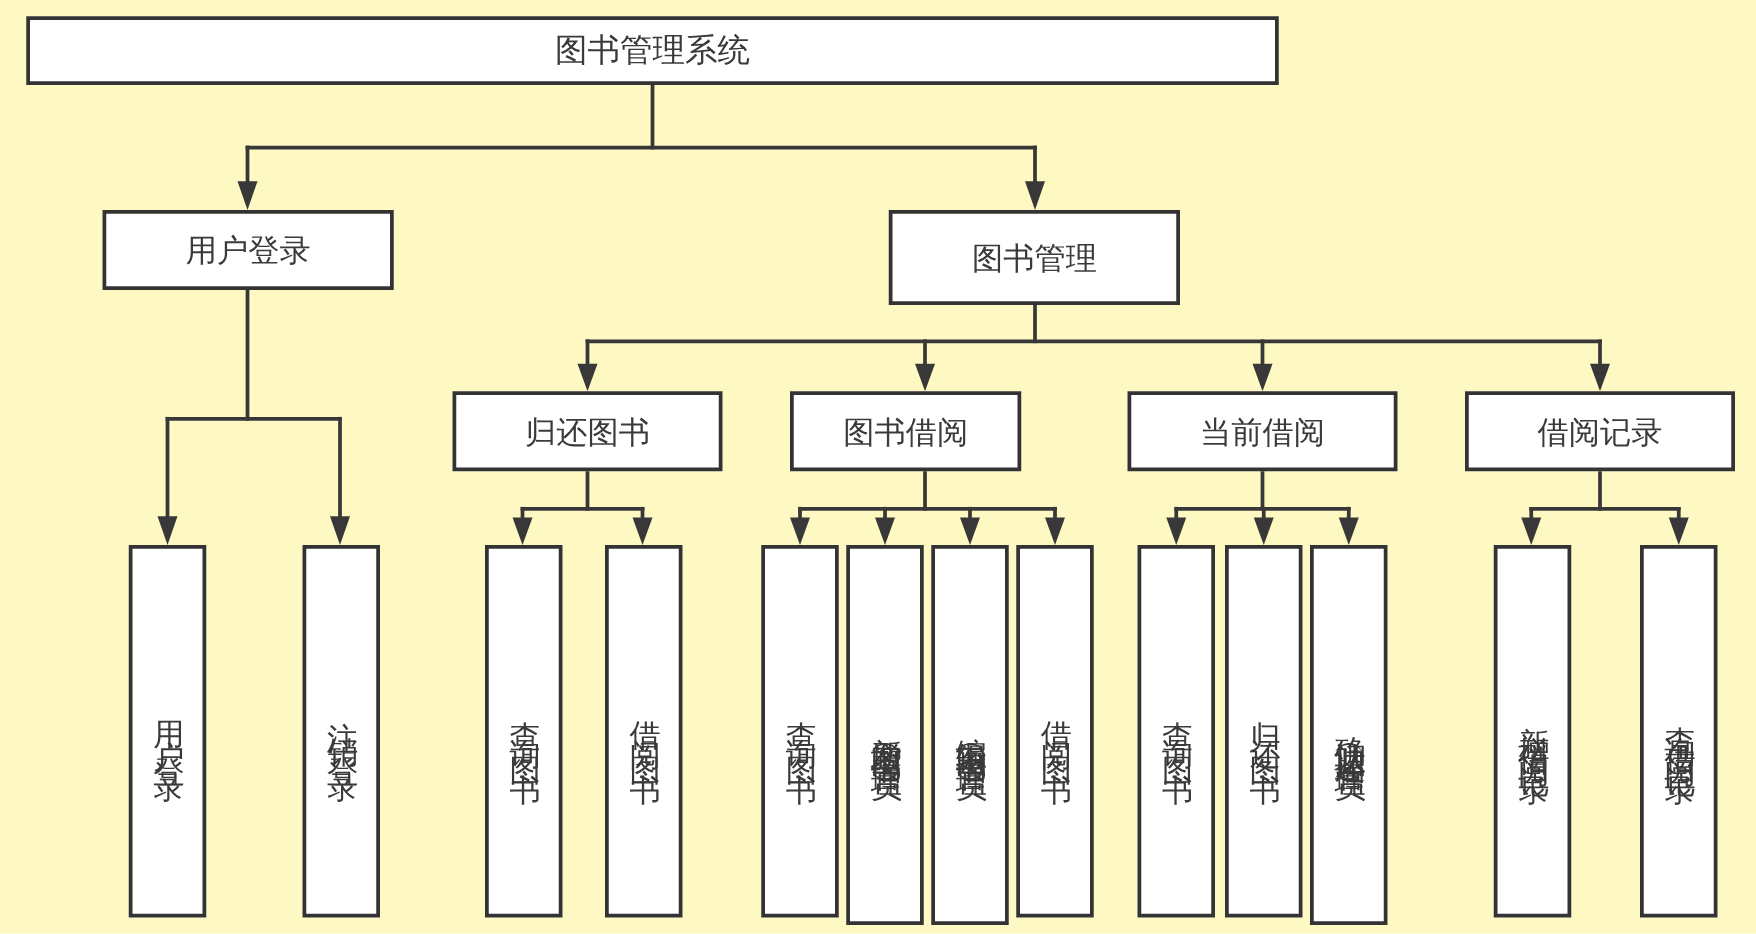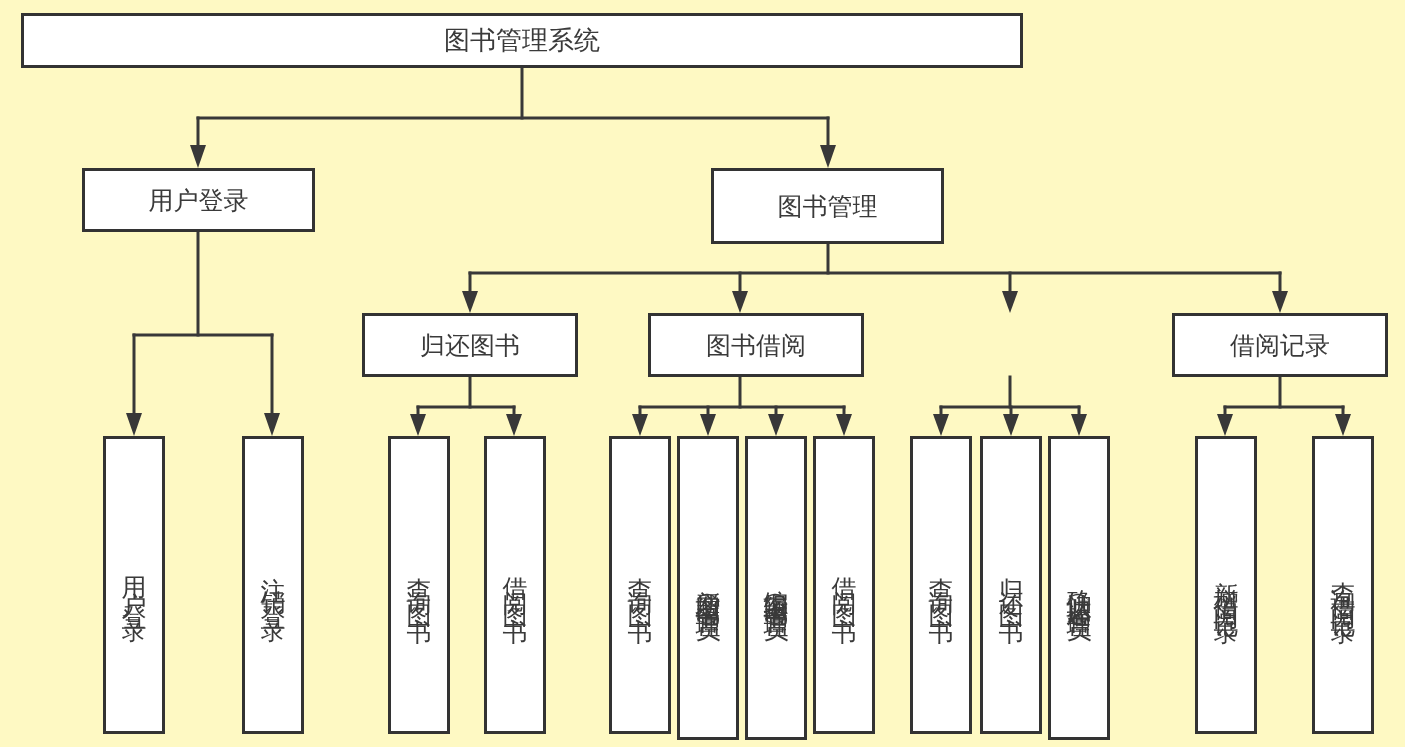--- a/index.html
+++ b/index.html
@@ -117,22 +117,25 @@
   <div class="node h" style="left:82px;top:168px;width:233px;height:64px">
     <span class="lbl">用户登录</span>
   </div>
   <div class="node h" style="left:711px;top:168px;width:233px;height:76px">
     <span class="lbl">图书管理</span>
   </div>
 
   <div class="node h" style="left:362px;top:313px;width:216px;height:64px">
     <span class="lbl">归还图书</span>
   </div>
-  <div class="node h" style="left:648px;top:313px;width:216px;height:64px">
+  <div class="node h" style="left:632px;top:313px;width:185px;height:64px">
     <span class="lbl">图书借阅</span>
+  </div>
+  <div class="node h" style="left:902px;top:313px;width:216px;height:64px">
+    <span class="lbl">当前借阅</span>
   </div>
   <div class="node h" style="left:1172px;top:313px;width:216px;height:64px">
     <span class="lbl">借阅记录</span>
   </div>
 
   <div class="node v v-short" style="left:103px;top:436px;width:62px;height:298px">
     <span class="lbl">用户登录</span>
   </div>
   <div class="node v v-short" style="left:242px;top:436px;width:62px;height:298px">
     <span class="lbl">注销登录</span>

